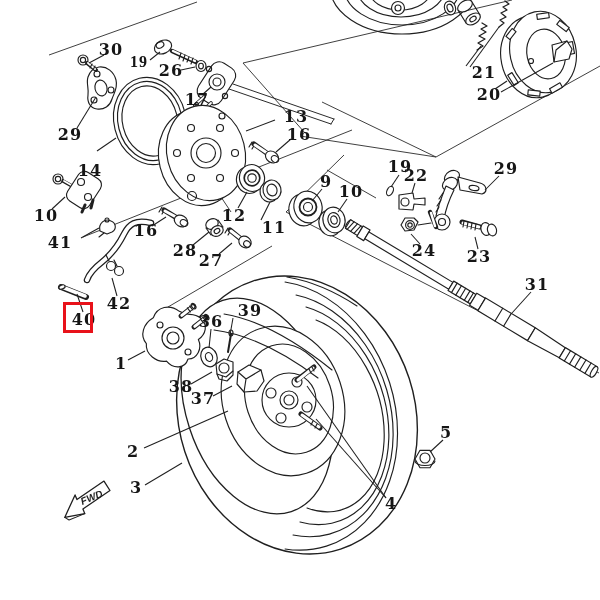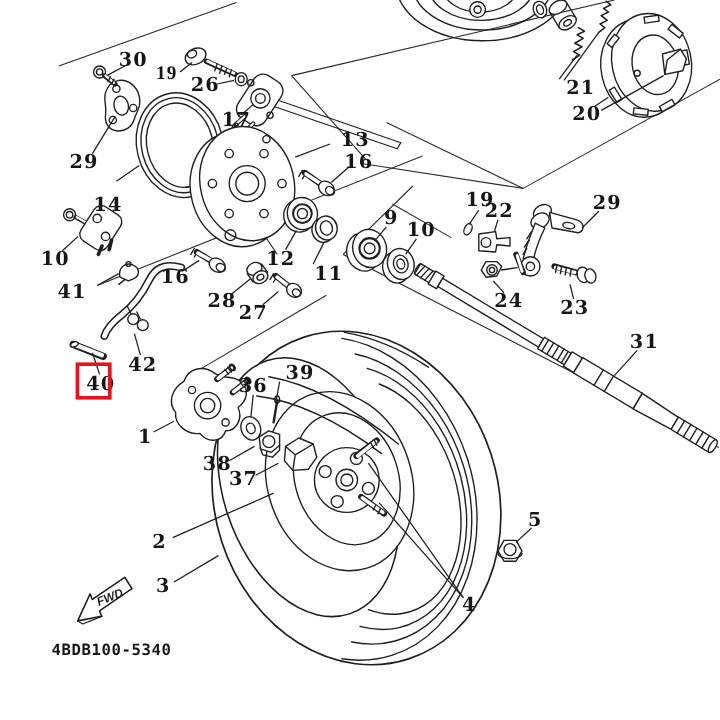--- a/index.html
+++ b/index.html
@@ -470,15 +470,14 @@
       <div class="callout" style="left: 133px; top: 452px;">2</div>
       <div class="callout" style="left: 136px; top: 488px;">3</div>
       <div class="callout" style="left: 391px; top: 504px;">4</div>
       <div class="callout" style="left: 446px; top: 433px;">5</div>
       <div class="callout" style="left: 84px; top: 320px;">40</div>
       <div class="callout" style="left: 119px; top: 304px;">42</div>
     </div>
 
 <div id="highlight-box" style="left: 63px; top: 302px; width: 24px; height: 25px; border-color: rgb(232, 18, 26);"></div>
 
-<div id="diagram-code">4BDB100-5340</div>
 
 </div>
 
 </body></html>

